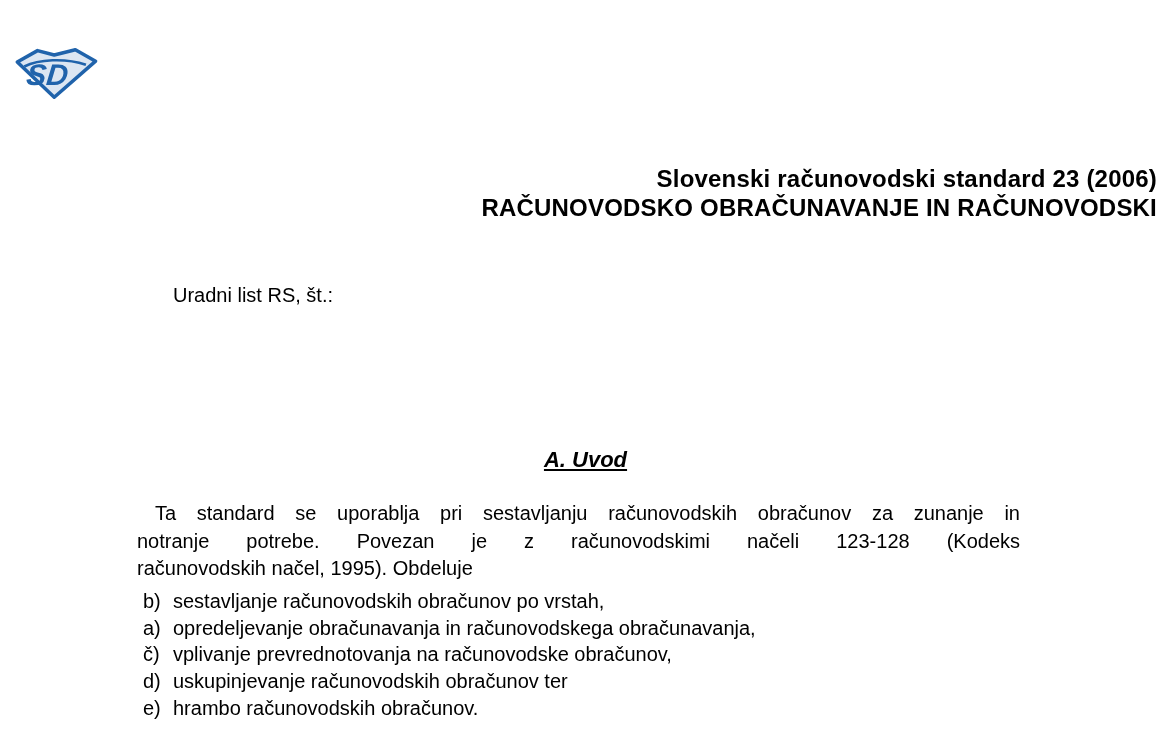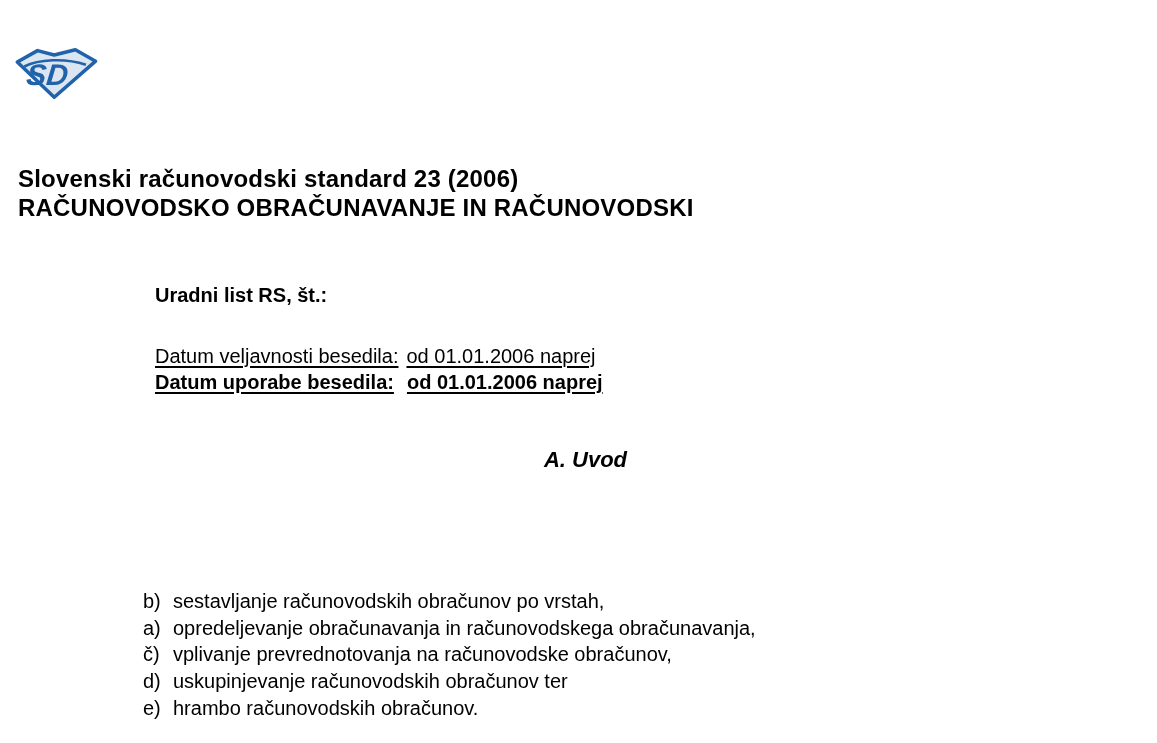--- a/index.html
+++ b/index.html
@@ -21,36 +21,35 @@
     width: 88px;
     height: 53px;
   }
   .logo svg { display: block; width: 100%; height: 100%; }
 
   
   .title {
     position: absolute;
     left: 0; right: 0;
     top: 164px;
-    text-align: left;
+    text-align: right;
     font-weight: bold;
     font-size: 24px;
     line-height: 29.4px;
     padding-left: 18px;
     letter-spacing: 0.2px;
   }
 
   
   .gazette {
     position: absolute;
-    left: 147px;
+    left: 165px;
     top: 282px;
     font-size: 20px;
     line-height: 26px;
-    font-weight: bold;
   }
   .gazette-label { padding-left: 8px; }
   .bullet {
     display: inline-block;
     font-size: 14px;
     margin-right: 7px;
     vertical-align: 2px;
   }
 
   
@@ -73,20 +72,21 @@
   
   .heading {
     position: absolute;
     left: 0; right: 0;
     top: 447px;
     text-align: center;
     font-weight: bold;
     font-style: italic;
     font-size: 22px;
     padding-left: 14px;
+    text-decoration: underline;
   }
 
   
   .para {
     position: absolute;
     left: 137px;
     width: 883px;
     top: 500px;
     font-size: 20px;
     line-height: 27.6px;
@@ -119,31 +119,28 @@
 
   <div class="title">
     <div>Slovenski računovodski standard 23 (2006)</div>
     <div>RAČUNOVODSKO OBRAČUNAVANJE IN RAČUNOVODSKI</div>
   </div>
 
   <div class="gazette">
     <div class="gazette-label">Uradni list RS, št.:</div>
   </div>
 
-  <div class="dates">
-    <div class="date-line">
-      <span class="u">Datum veljavnosti besedila:</span><span class="u val">od 01.01.2006 naprej</span>
-    </div>
-    <div class="date-line bold">
-      <span class="u">Datum uporabe besedila:</span><span class="u val">od 01.01.2006 naprej</span>
-    </div>
-  </div>
 
   <div class="heading">A. Uvod</div>
 
+  <div class="para">
+    <div class="pline jl first">Ta standard se uporablja pri sestavljanju računovodskih obračunov za zunanje in</div>
+    <div class="pline jl">notranje potrebe. Povezan je z računovodskimi načeli 123-128 (Kodeks</div>
+    <div class="pline">računovodskih načel, 1995). Obdeluje</div>
+  </div>
 
   <div class="list">
     <div class="li">
       <span class="marker">b)</span><span>sestavljanje računovodskih obračunov po vrstah,</span>
     </div>
     <div class="li">
       <span class="marker">a)</span><span>opredeljevanje obračunavanja in računovodskega obračunavanja,</span>
     </div>
     <div class="li">
       <span class="marker">č)</span><span>vplivanje prevrednotovanja na računovodske obračunov,</span>

